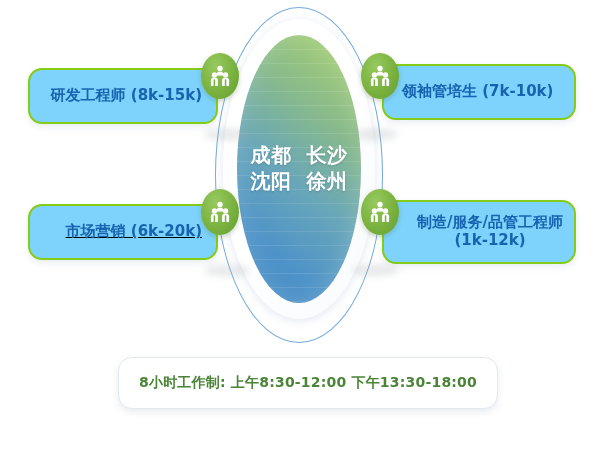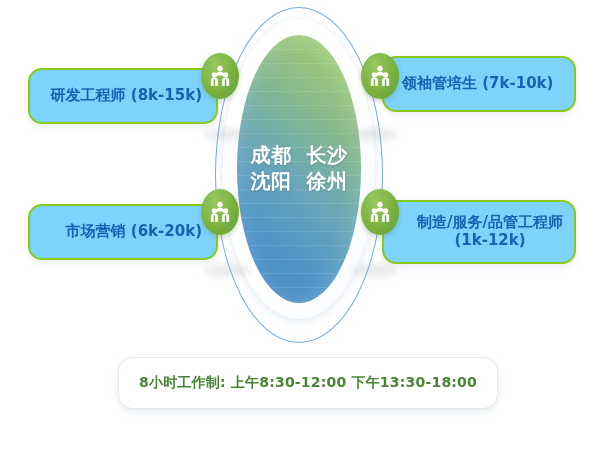--- a/index.html
+++ b/index.html
@@ -117,25 +117,26 @@
     left: 28px; top: 48px; width: 190px; height: 56px;
     justify-content: flex-end;
     padding-right: 14px;
   }
   .card-tl .card-label { text-align: right; }
 
   .card-bl {
     left: 28px; top: 184px; width: 190px; height: 56px;
     justify-content: flex-end;
     padding-right: 14px;
+    text-decoration: underline;
   }
   .card-bl .card-label { text-align: right; }
 
   .card-tr {
-    left: 382px; top: 36px; width: 194px; height: 56px;
+    left: 382px; top: 44px; width: 194px; height: 56px;
     justify-content: flex-start;
     padding-left: 18px;
   }
   .card-tr .card-label { text-align: left; }
 
   .card-br {
     left: 382px; top: 180px; width: 194px; height: 64px;
     justify-content: center;
     padding-left: 22px;
   }

